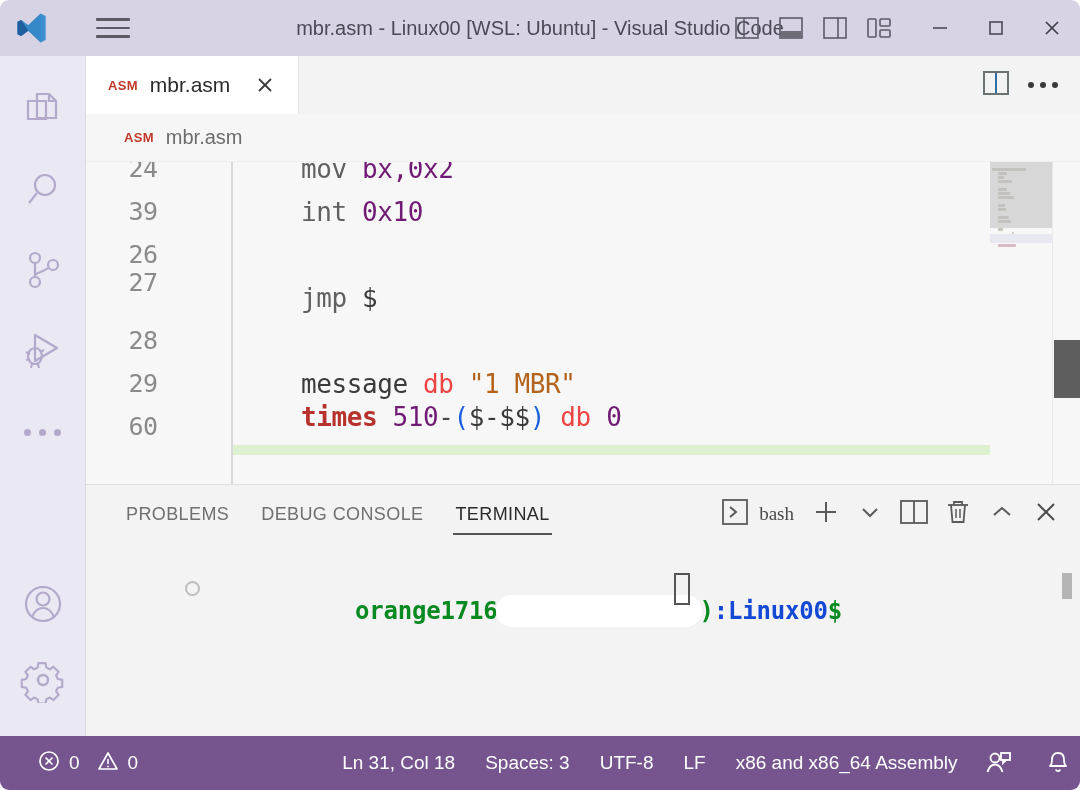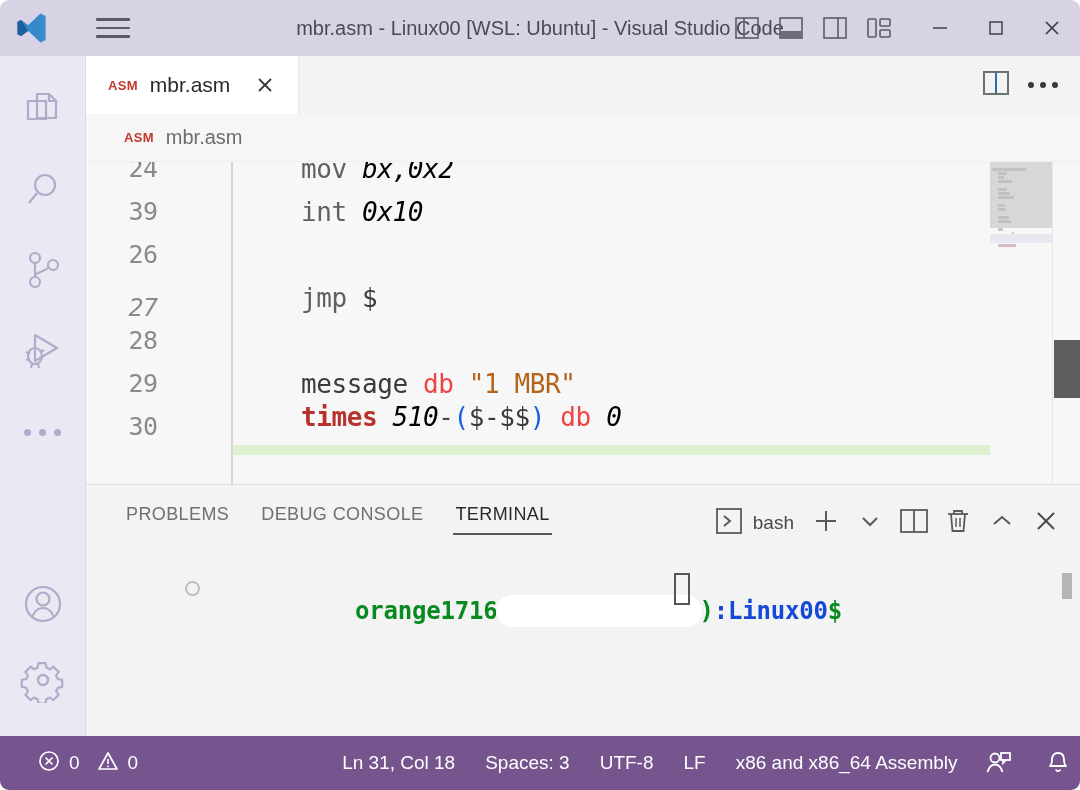--- a/index.html
+++ b/index.html
@@ -94,21 +94,21 @@
     position:absolute; right: 28px; width: 120px; text-align:center;
     font-family:"DejaVu Sans Mono", monospace; font-size: 25px; color:#8a8a8a; letter-spacing:-.5px;
   }
   .codewrap { flex:1; position:relative; border-left: 2px solid #d8d8d8; }
   .cl {
     position:absolute; left: 68px; white-space:pre;
     font-family:"DejaVu Sans Mono", monospace; font-size: 26px; letter-spacing:-0.4px;
   }
   .t-kw  { color:#ef4444; }
   .t-ins { color:#606060; }
-  .t-num { color:#000000;font-style:italic; }
+  .t-num { color:#701a75; }
   .t-str { color:#b3631b; }
   .t-red { color:#b7322c; font-weight:700; }
   .t-blu { color:#1a5fe0; }
   .t-pln { color:#3b3b3b; }
   .t-punc{ color:#4a4a4a; }
   .diff-added {
     position:absolute; left:147px; right: 84px; height: 10px;
     background:#ddf0d0;
   }
   .minimap {
@@ -123,33 +123,33 @@
   }
   .ed-scroll-thumb {
     position:absolute; right:0; width: 26px; background:#2b2b2b; opacity:.75;
   }
   .mm-slider {
     position:absolute; right:28px; width:62px; background:#bdbdbd; opacity:.55;
   }
 
   
   .panel { flex:none; background:#f3f3f3; display:flex; flex-direction:column; border-top:1px solid #e0e0e0;}
-  .panel-head { height: 58px; display:flex; align-items:flex-end; padding-left: 24px; flex:none;}
+  .panel-head { height: 58px; display:flex; align-items:center; padding-left: 24px; flex:none;}
   .ptab {
     font-size: 18px; color:#707070; letter-spacing:.4px; padding: 0 16px;
     height: 100%; display:flex; align-items:center; position:relative;
     font-family:"Liberation Sans", sans-serif;
   }
   .ptab.active { color:#2b2b2b; }
   .ptab.active::after {
     content:""; position:absolute; left: 14px; right: 14px; bottom: 8px;
     height: 2px; background:#555555;
   }
   .panel-actions { margin-left:auto; display:flex; align-items:center; gap: 4px; padding-right: 14px;}
-  .shellpick { display:flex; align-items:center; gap:10px; padding: 0 8px; }
+  .shellpick { display:flex; align-items:center; gap:10px; padding: 0 8px; font-family: Liberation Serif, serif; }
   .shell-name { font-size: 19px; color:#4a4a4a; }
   .pa-btn { width: 40px; height:40px; display:flex; align-items:center; justify-content:center;}
   .terminal { flex:1; position:relative; background:#f3f3f3; overflow:hidden;}
   .term-line {
     position:absolute; left: 98px; top: 24px; white-space:pre;
     font-family:"DejaVu Sans Mono", monospace; font-size: 24px; font-weight:700;
     letter-spacing:-.2px;
   }
   .term-deco {
     position:absolute; left: 99px; top: 38px; width: 15px; height:15px;
@@ -358,24 +358,24 @@
         <span class="bc-asm">ASM</span>
         <span class="bc-label">mbr.asm</span>
       </div>
 
       <div class="editor">
         <div class="code-area">
           <div class="gutter">
             <div class="ln" style="top:-8px;">24</div>
             <div class="ln" style="top:35px;">39</div>
             <div class="ln" style="top:78px;">26</div>
-            <div class="ln" style="top:131px;font-style:italic;">27</div>
+            <div class="ln" style="top:106px;">27</div>
             <div class="ln" style="top:164px;">28</div>
             <div class="ln" style="top:207px;">29</div>
-            <div class="ln" style="top:250px;">30</div>
+            <div class="ln" style="top:250px;">60</div>
           </div>
           <div class="codewrap">
             <div class="cl" style="top:-8px;"><span class="t-ins">mov </span><span class="t-num">bx,0x2</span></div>
             <div class="cl" style="top:35px;"><span class="t-ins">int </span><span class="t-num">0x10</span></div>
             <div class="cl" style="top:78px;"></div>
             <div class="cl" style="top:121px;"><span class="t-ins">jmp </span><span class="t-pln">$</span></div>
             <div class="cl" style="top:164px;"></div>
             <div class="cl" style="top:207px;"><span class="t-pln">message </span><span class="t-kw">db </span><span class="t-str">"1 MBR"</span></div>
             <div class="cl" style="top:240px;"><span class="t-red">times </span><span class="t-num">510</span><span class="t-punc">-</span><span class="t-blu">(</span><span class="t-pln">$-$$</span><span class="t-blu">)</span><span class="t-kw"> db </span><span class="t-num">0</span></div>
           </div>

